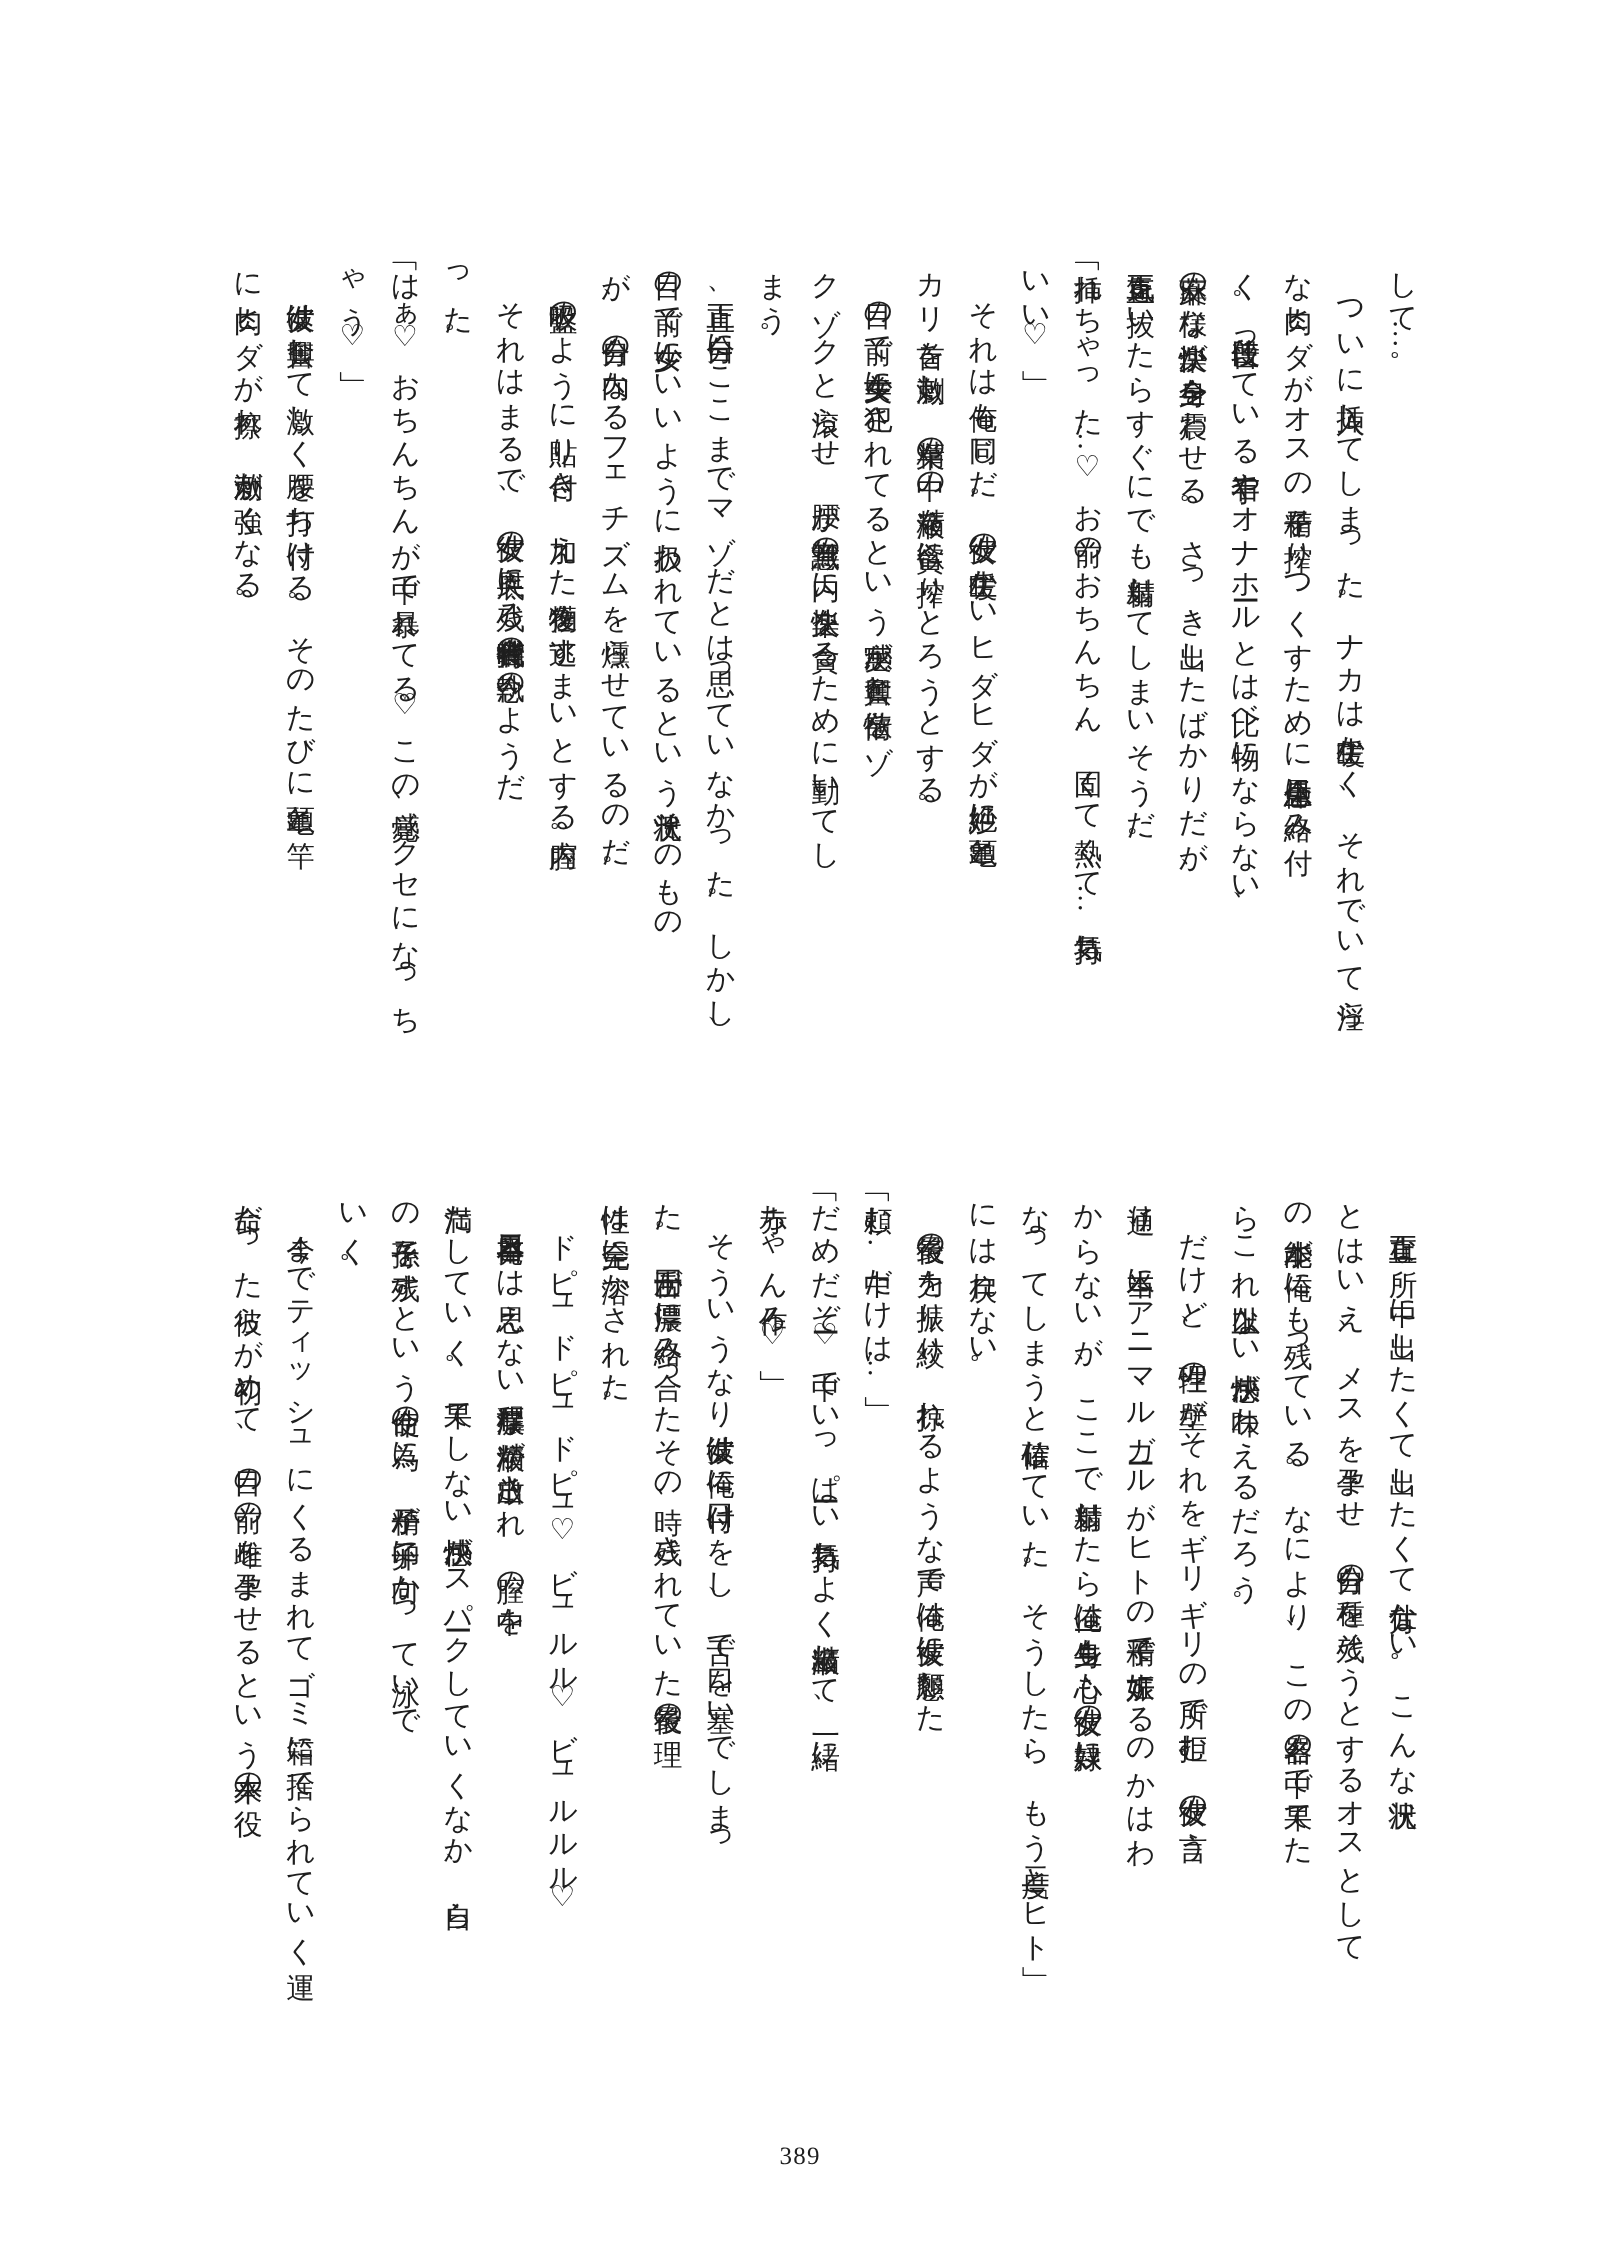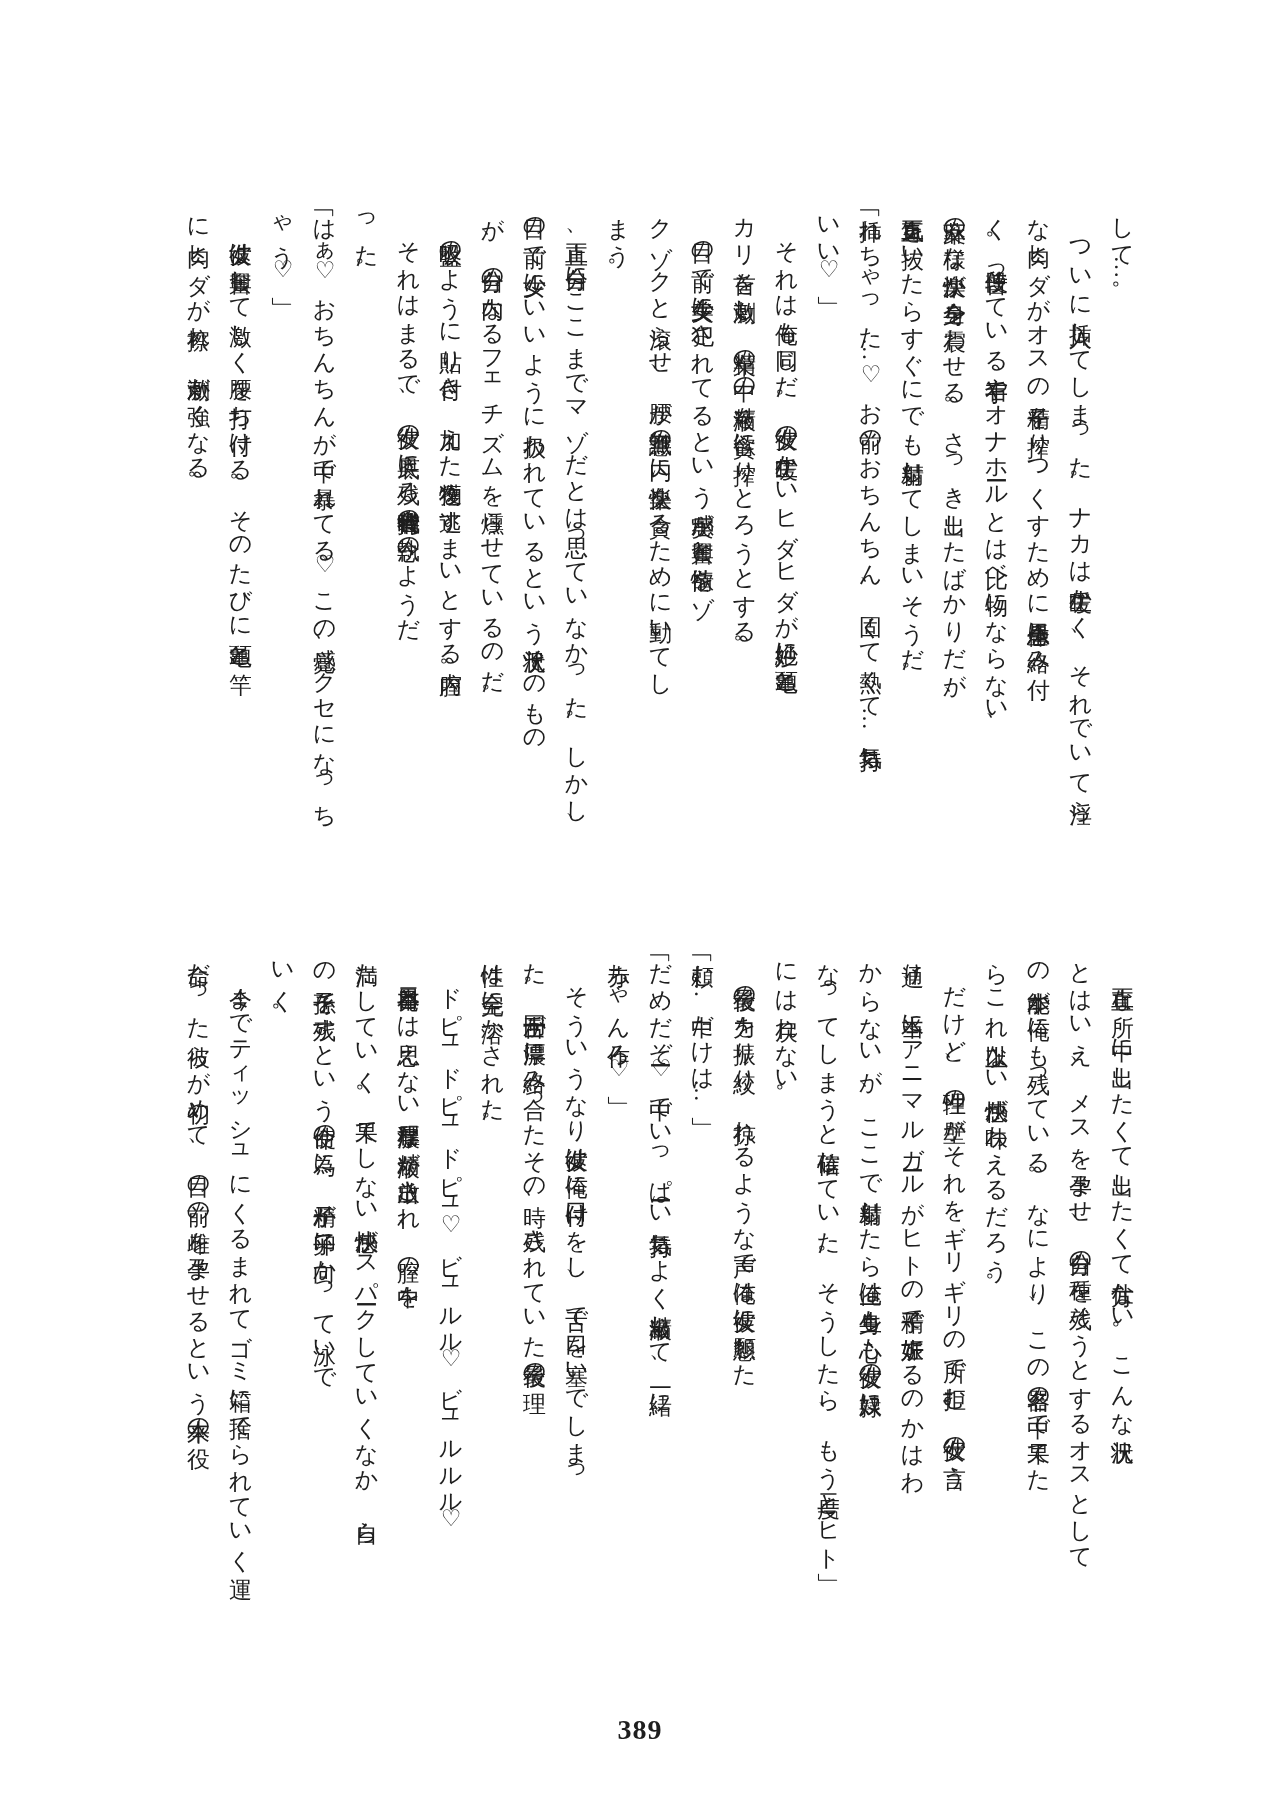--- a/index.html
+++ b/index.html
@@ -38,24 +38,23 @@
     right: 137px;
     height: 760px;
     width: 966px;
   }
   .page-number {
     position: absolute;
     top: 1714px;
     left: 0;
     width: 100%;
     text-align: center;
-    font-size: 28px;
+    font-size: 20px;
     letter-spacing: 1px;
     color: #1e1e1e;
-    font-weight: bold;
   }
 </style>
 </head>
 <body>
 
 <div class="page">
   <div class="text-block" id="block-top">して…。
 　ついに挿入してしまった。ナカは生暖かく、それでいて淫ら
 な肉ヒダがオスの精子を搾りつくすために愚息全体に絡み付
 く。普段使っている右手やオナホールとは比べ物にならない、

